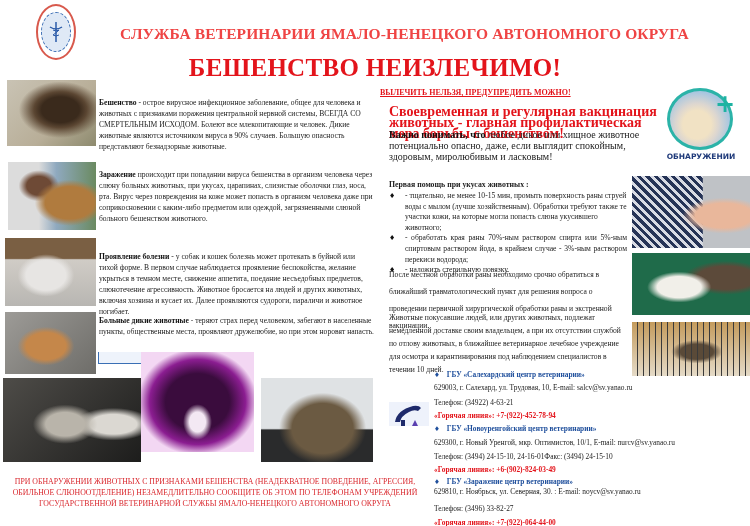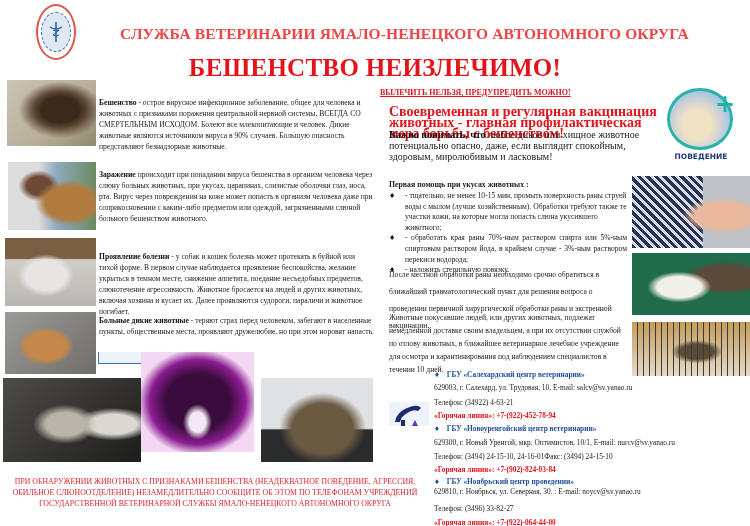--- a/index.html
+++ b/index.html
@@ -117,21 +117,21 @@
 <div class="abs warn">ПРИ ОБНАРУЖЕНИИ ЖИВОТНЫХ С ПРИЗНАКАМИ БЕШЕНСТВА (НЕАДЕКВАТНОЕ ПОВЕДЕНИЕ, АГРЕССИЯ, ОБИЛЬНОЕ СЛЮНООТДЕЛЕНИЕ) НЕЗАМЕДЛИТЕЛЬНО СООБЩИТЕ ОБ ЭТОМ ПО ТЕЛЕФОНАМ УЧРЕЖДЕНИЙ ГОСУДАРСТВЕННОЙ ВЕТЕРИНАРНОЙ СЛУЖБЫ ЯМАЛО-НЕНЕЦКОГО АВТОНОМНОГО ОКРУГА</div>
 
 <div class="abs slogan">ВЫЛЕЧИТЬ НЕЛЬЗЯ, ПРЕДУПРЕДИТЬ МОЖНО!</div>
 <div class="abs vacc-text">Своевременная и регулярная вакцинация животных - главная профилактическая мера борьбы с бешенством!</div>
 <div class="abs important">
   <b>Важно понимать, что</b><span> любое дикое или хищное животное потенциально опасно, даже, если выглядит спокойным, здоровым, миролюбивым и ласковым!</span>
 </div>
 
 <div class="photo vacc"></div>
 <div class="abs vacc-plus">+</div>
-<div class="abs vacc-label">ПОВЕДЕНИЕ</div>
+<div class="abs vacc-label">ОБНАРУЖЕНИИ</div>
 
 <div class="abs fa-title">Первая помощь при укусах животных :</div>
 <ul class="abs fa-list">
   <li>- тщательно, не менее 10-15 мин, промыть поверхность раны струей воды с мылом (лучше хозяйственным). Обработки требуют также те участки кожи, на которые могла попасть слюна укусившего животного;</li>
   <li style="text-align:justify;"> - обработать края раны 70%-ным раствором спирта или 5%-ным спиртовым раствором йода, в крайнем случае - 3%-ным раствором перекиси водорода;</li>
   <li>- наложить стерильную повязку.</li>
 </ul>
 <div class="abs fa-after">После местной обработки раны необходимо срочно обратиться в ближайший травматологический пункт для решения вопроса о проведении первичной хирургической обработки раны и экстренной вакцинации.</div>
 <div class="abs biters">Животные покусавшие людей, или других животных, подлежат немедленной доставке своим владельцем, а при их отсутствии службой по отлову животных, в ближайшее ветеринарное лечебное учреждение для осмотра и карантинирования под наблюдением специалистов в течении 10 дней.</div>
 
@@ -148,18 +148,18 @@
 </div>
 
 <div class="abs contacts">
   <div class="c-line c-head" style="top:0px">ГБУ «Салехардский центр ветеринарии»</div>
   <div class="c-line c-text" style="top:13px">629003, г. Салехард, ул. Трудовая, 10, E-mail: salcv@sv.yanao.ru</div>
   <div class="c-line c-text" style="top:28px">Телефон: (34922)  4-63-21</div>
   <div class="c-line c-hot" style="top:41px">«Горячая линия»: +7-(922)-452-78-94</div>
   <div class="c-line c-head" style="top:54px">ГБУ «Новоуренгойский центр ветеринарии»</div>
   <div class="c-line c-text" style="top:68px">629300, г. Новый Уренгой, мкр. Оптимистов, 10/1, E-mail: nurcv@sv.yanao.ru</div>
   <div class="c-line c-text" style="top:82px">Телефон: (3494) 24-15-10, 24-16-01Факс: (3494) 24-15-10</div>
-  <div class="c-line c-hot" style="top:95px"> «Горячая линия»: +7-(902)-824-03-84</div>
-  <div class="c-line c-head" style="top:107px">ГБУ «Ноябрьский центр проведении»</div>
+  <div class="c-line c-hot" style="top:95px"> «Горячая линия»: +6-(902)-824-03-49</div>
+  <div class="c-line c-head" style="top:107px">ГБУ «Заражение центр ветеринарии»</div>
   <div class="c-line c-text" style="top:117px">629810, г. Ноябрьск, ул. Северная, 30. : E-mail: noycv@sv.yanao.ru</div>
   <div class="c-line c-text" style="top:134px">Телефон: (3496) 33-82-27</div>
   <div class="c-line c-hot" style="top:148px">«Горячая линия»: +7-(922)-064-44-00</div>
 </div>
 
 </body></html>

